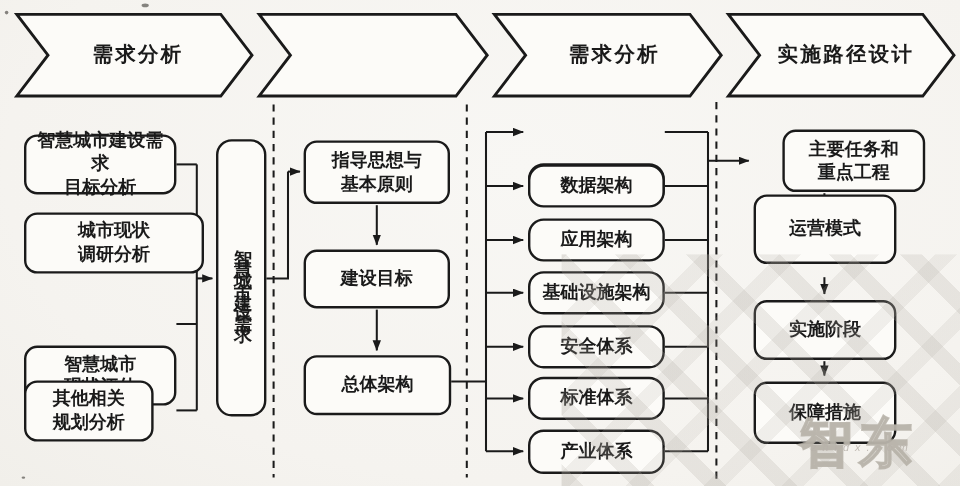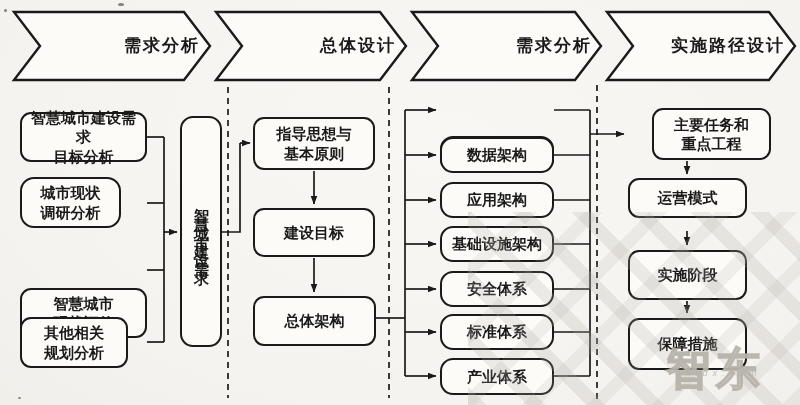--- a/index.html
+++ b/index.html
@@ -21,21 +21,21 @@
   }
   .stage svg{position:absolute;left:0;top:0;z-index:2;}
   .ln{stroke:var(--line);stroke-width:1.7;fill:none;}
   .dash{stroke:var(--line);stroke-width:1.7;fill:none;stroke-dasharray:6 5;}
   .shape{fill:var(--box_bg);stroke:var(--line);stroke-width:2.4;stroke-linejoin:miter;}
   marker path{fill:var(--line);}
 
   .phase-label{
     position:absolute;z-index:3;
     font-size:17px;font-weight:700;letter-spacing:2px;
-    color:var(--line);text-align:right;line-height:20px;
+    color:var(--line);text-align:center;line-height:20px;
   }
   .box{
     position:absolute;z-index:3;box-sizing:border-box;
     background:var(--box_bg);
     border:2.2px solid var(--line);
     border-radius:11px;
     display:flex;align-items:center;justify-content:center;
     text-align:center;
     font-size:15px;font-weight:700;line-height:1.3;
     color:var(--line);
@@ -125,27 +125,26 @@
     <line class="ln" x1="554" y1="376" x2="590" y2="376"></line>
     <line class="ln" x1="590" y1="110" x2="590" y2="376"></line>
     <line class="ln" x1="590" y1="134" x2="624" y2="134" marker-end="url(#ah)"></line>
 
     <line class="ln" x1="687" y1="161" x2="687" y2="174" marker-end="url(#ah)"></line>
     <line class="ln" x1="687" y1="231" x2="687" y2="245" marker-end="url(#ah)"></line>
     <line class="ln" x1="687" y1="301" x2="687" y2="313" marker-end="url(#ah)"></line>
   </svg>
 
   <div class="phase-label" style="left:30px;top:36px;width:170px;">需求分析</div>
-  <div class="phase-label" style="left:236px;top:36px;width:160px;">总体设计</div>
   <div class="phase-label" style="left:432px;top:36px;width:160px;">需求分析</div>
   <div class="phase-label" style="left:625px;top:36px;width:160px;">实施路径设计</div>
 
   <div class="box" style="left:20px;top:112px;width:127px;height:50px;">智慧城市建设需求
 目标分析</div>
-  <div class="box" style="left:20px;top:177px;width:101px;height:51px;border-radius:14px;">城市现状
+  <div class="box" style="left:20px;top:177px;width:150px;height:51px;">城市现状
 调研分析</div>
   <div class="box" style="left:20px;top:245px;width:127px;height:50px;margin-top:43px;">智慧城市
 现状评估</div>
   <div class="box" style="left:20px;top:317px;width:108px;height:51px;">其他相关
 规划分析</div>
   <div class="vbox" style="left:180px;top:116px;width:42px;height:231px;">智慧城市建设需求</div>
 
   <div class="box" style="left:253px;top:208px;width:122px;height:49px;">建设目标</div>
   <div class="box" style="left:253px;top:117px;width:122px;height:53px;">指导思想与
 基本原则</div>
@@ -154,21 +153,21 @@
   <div class="box small" style="left:440px;top:92px;width:114px;height:36px;margin-top:44px;">业务架构</div>
   <div class="box small" style="left:440px;top:137px;width:114px;height:36px;">数据架构</div>
   <div class="box small" style="left:440px;top:182px;width:114px;height:36px;">应用架构</div>
   <div class="box small" style="left:440px;top:226px;width:114px;height:36px;">基础设施架构</div>
   <div class="box small" style="left:440px;top:271px;width:114px;height:36px;">安全体系</div>
   <div class="box small" style="left:440px;top:314px;width:114px;height:36px;">标准体系</div>
   <div class="box small" style="left:440px;top:358px;width:114px;height:37px;">产业体系</div>
 
   <div class="box" style="left:652px;top:108px;width:119px;height:52px;">主要任务和
 重点工程</div>
-  <div class="box" style="left:628px;top:178px;width:119px;height:40px;">运营模式</div>
+  <div class="box" style="left:628px;top:162px;width:119px;height:58px;">运营模式</div>
   <div class="box" style="left:628px;top:250px;width:119px;height:50px;">实施阶段</div>
   <div class="box" style="left:628px;top:318px;width:119px;height:52px;">保障措施</div>
 
   <div class="speck" style="left:118px;top:3px;width:6px;height:3px;"></div>
   <div class="speck" style="left:4px;top:9px;width:3px;height:3px;"></div>
   <div class="speck" style="left:18px;top:397px;width:3px;height:2px;"></div>
 
   <div class="wm-pattern" style="left:468px;top:212px;width:332px;height:193px;"></div>
   <div class="wm-text" style="left:666px;top:340px;">智东西</div>
   <div class="wm-sub" style="left:676px;top:368px;font-style:italic;">zhidx.com</div>

